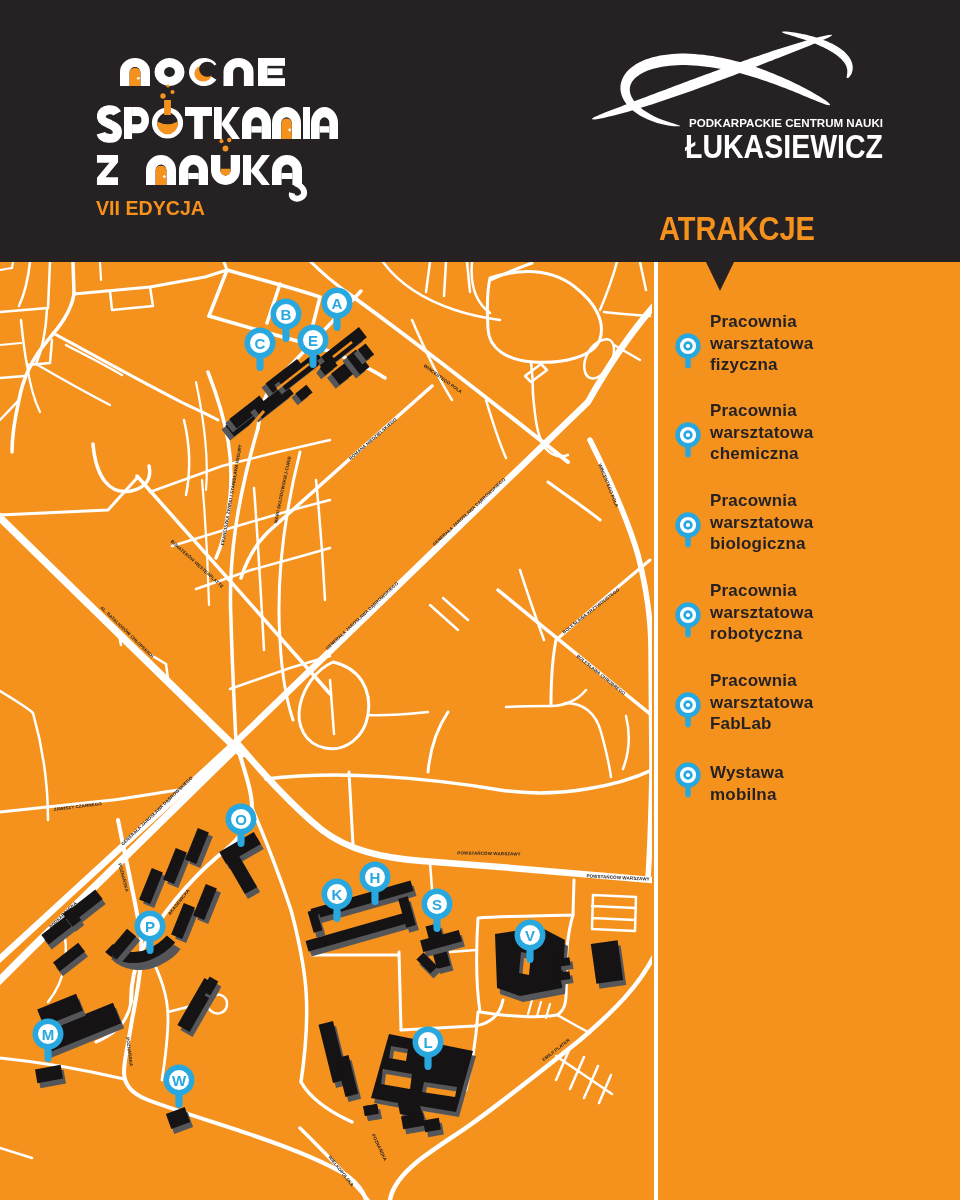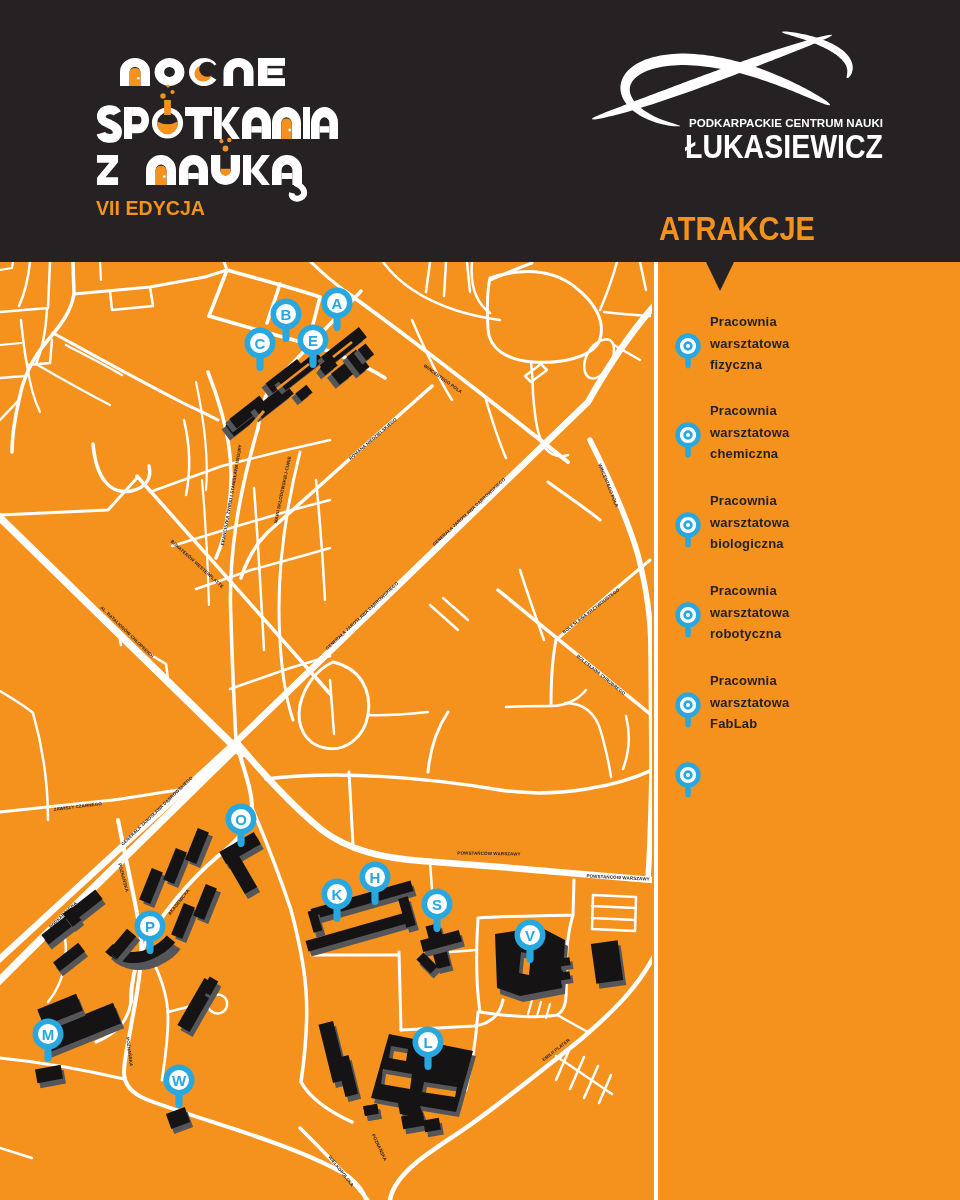--- a/index.html
+++ b/index.html
@@ -1,19 +1,19 @@
 <!DOCTYPE html>
 <html><head>
 <meta charset="utf-8">
 <style>
   html,body{margin:0;padding:0;}
   body{width:960px;height:1200px;overflow:hidden;font-family:"Liberation Sans",sans-serif;}
   #page{position:relative;width:960px;height:1200px;background:#F5921E;overflow:hidden;}
   #header{position:absolute;left:0;top:0;width:960px;height:262px;background:#262223;}
-  .sbitem{position:absolute;left:710px;width:230px;font-weight:bold;font-size:13px;line-height:21.5px;color:#262223;letter-spacing:0.2px;}
+  .sbitem{position:absolute;left:710px;width:230px;font-weight:bold;font-size:17px;line-height:21.5px;color:#262223;letter-spacing:0.2px;}
 </style>
 </head>
 <body>
 <div id="page">
 
 <svg id="map" width="960" height="1200" viewBox="0 0 960 1200" style="position:absolute;left:0;top:0;">
   <defs>
     <clipPath id="mapclip">
           <rect x="0" y="262" width="652" height="938"></rect>
         </clipPath>
@@ -677,20 +677,21 @@
 <div class="sbitem" style="top:311px;">Pracownia<br>warsztatowa<br>fizyczna</div>
 
 <div class="sbitem" style="top:400px;">Pracownia<br>warsztatowa<br>chemiczna</div>
 
 <div class="sbitem" style="top:490px;">Pracownia<br>warsztatowa<br>biologiczna</div>
 
 <div class="sbitem" style="top:580px;">Pracownia<br>warsztatowa<br>robotyczna</div>
 
 <div class="sbitem" style="top:670px;">Pracownia<br>warsztatowa<br>FabLab</div>
 
+<div class="sbitem" style="top:762px;">Wystawa<br>mobilna</div>
 
 <svg id="sbpins" width="60" height="938" viewBox="0 0 60 938" style="position:absolute;left:660px;top:262px;">
 
   <g transform="translate(28,84)">
     <path d="M-2.8,7 L-2.8,19 Q-2.8,22.5 0,22.5 Q2.8,22.5 2.8,19 L2.8,7 Z" fill="#29A8E0"></path>
     <circle r="10.4" fill="#fff" stroke="#29A8E0" stroke-width="4.6"></circle>
     <circle r="3.4" fill="none" stroke="#29A8E0" stroke-width="2.6"></circle>
   </g>
 
   <g transform="translate(28,173)">

